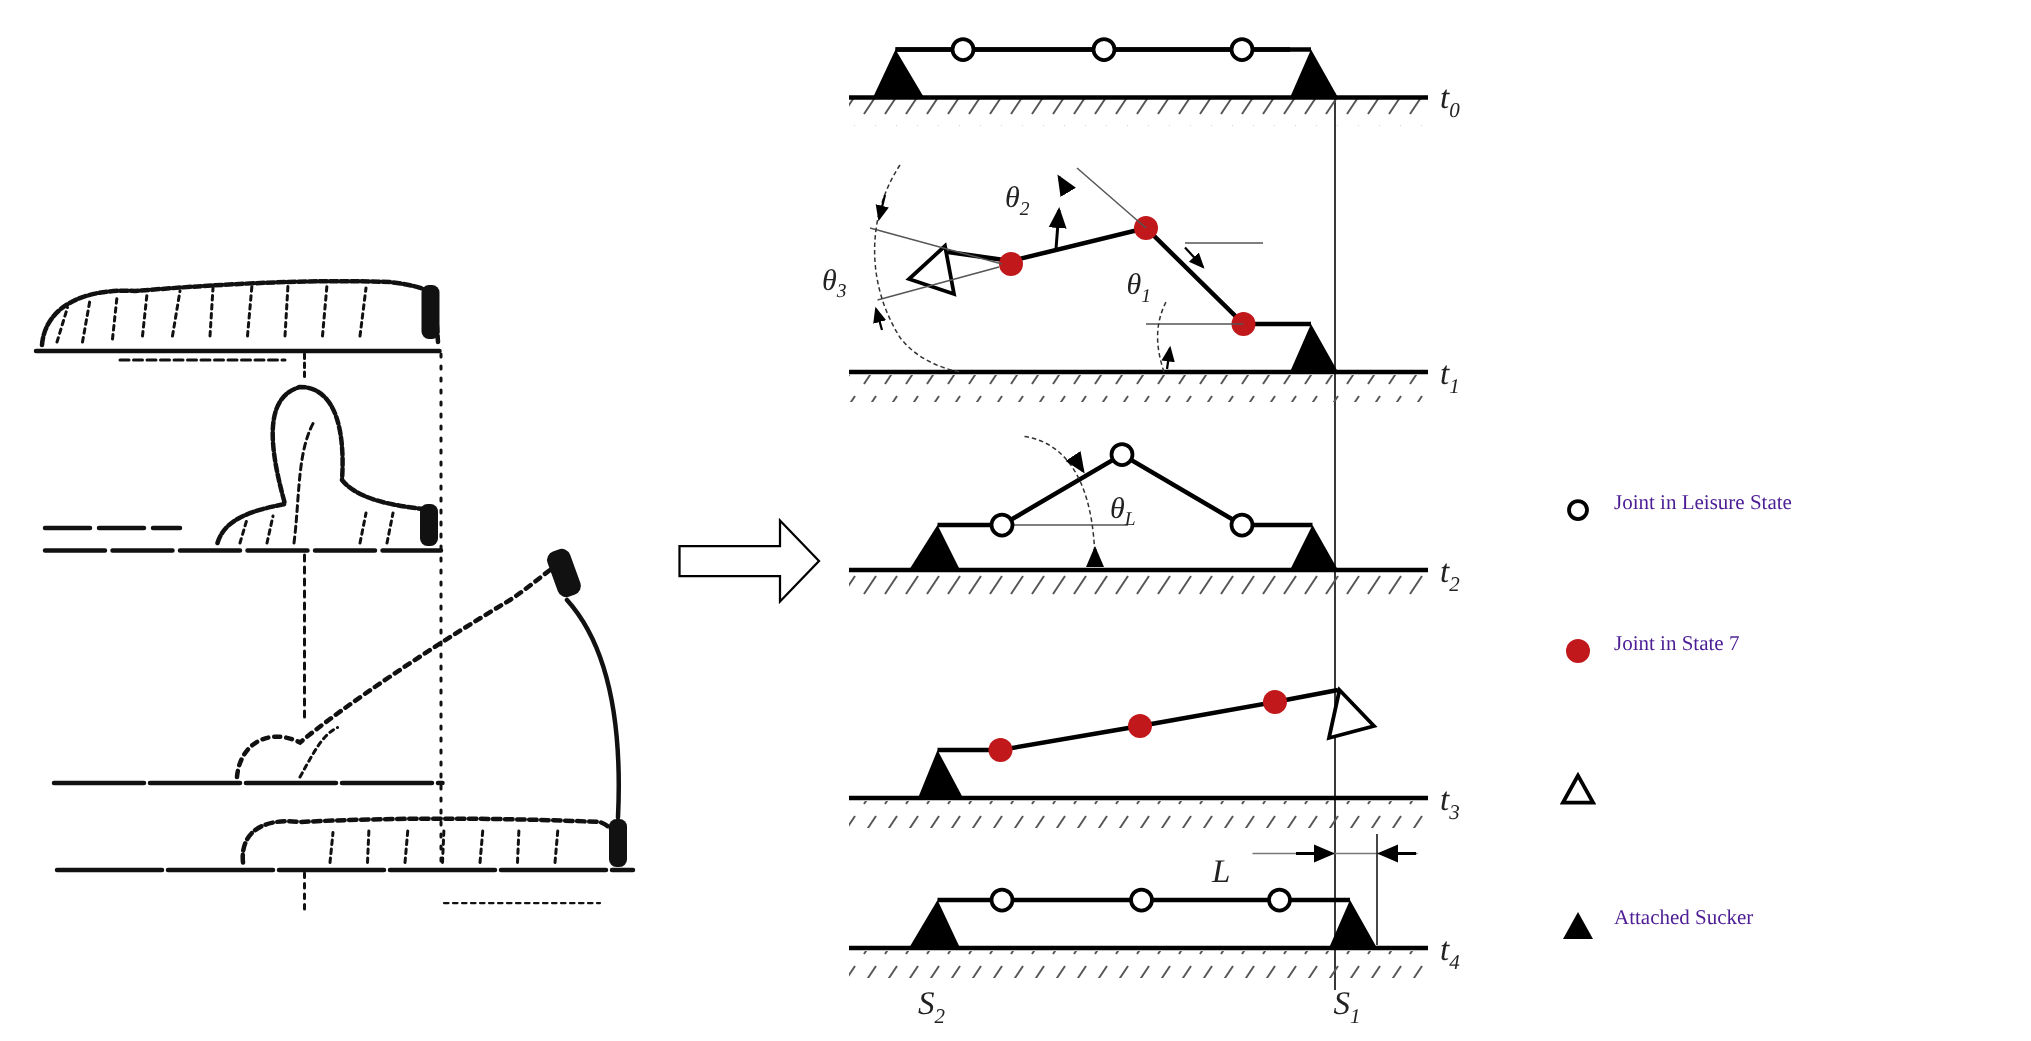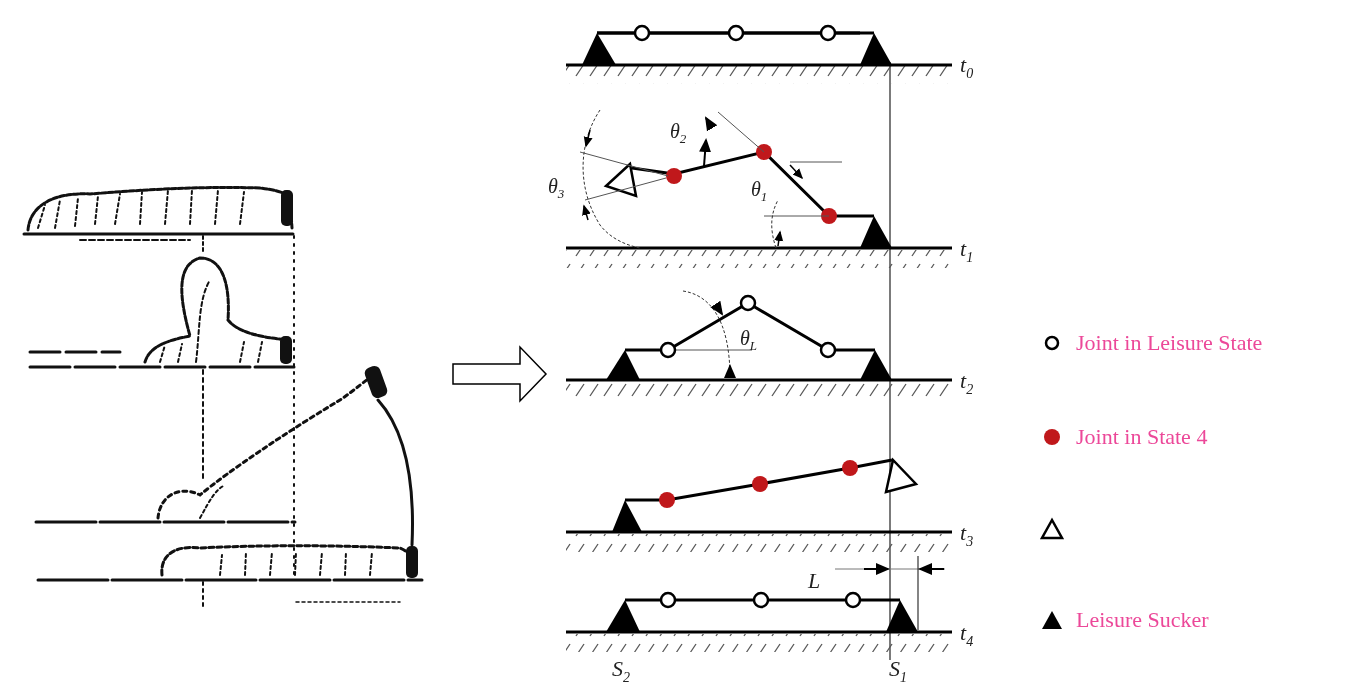--- a/index.html
+++ b/index.html
@@ -2,22 +2,22 @@
 <html><head>
 <meta charset="utf-8">
 <style>
   html, body { margin: 0; padding: 0; background: #ffffff; }
   body { width: 1354px; height: 694px; position: relative; overflow: hidden;
          font-family: "Liberation Serif", "DejaVu Serif", serif; }
   svg { position: absolute; left: 0; top: 0; }
   .lbl { font-family: "Liberation Serif", "DejaVu Serif", serif; fill: #222; }
   .ital { font-style: italic; }
   .legend { position: absolute; left: 1040px; top: 300px; width: 310px; }
-  .legend-item { position: absolute; left: 0; height: 30px; display: flex; align-items: center;
-                 font-size: 22px; color: #ec4899; white-space: nowrap; }
+  .legend-item { position: absolute; left: 0; height: 30px; display: flex; 
+                 font-size: 14px; color: #4c1d95; white-space: nowrap; }
   .legend-icon { width: 24px; height: 24px; margin-right: 12px; display: inline-block; position: relative; }
 </style>
 </head>
 <body>
 
 <svg width="1354" height="694" viewBox="0 0 1354 694">
   <defs>
     <pattern id="hatch" width="14" height="20" patternUnits="userSpaceOnUse">
       <line x1="2" y1="16" x2="10" y2="4" stroke="#555" stroke-width="1.3"></line>
     </pattern>
@@ -186,30 +186,30 @@
         </svg>
     </span>
     <span>Joint in Leisure State</span>
   </div>
   <div class="legend-item" style="top:122px;">
     <span class="legend-icon">
       <svg width="24" height="24" style="position:static">
           <circle cx="12" cy="12" r="8" fill="#c0181b"></circle>
         </svg>
     </span>
-    <span>Joint in State 4</span>
+    <span>Joint in State 7</span>
   </div>
   <div class="legend-item" style="top:214px;">
     <span class="legend-icon">
       <svg width="24" height="24" style="position:static">
           <polygon points="12,3 2,21 22,21" fill="#fff" stroke="#000" stroke-width="2.5"></polygon>
         </svg>
     </span>
   </div>
   <div class="legend-item" style="top:305px;">
     <span class="legend-icon">
       <svg width="24" height="24" style="position:static">
           <polygon points="12,3 2,21 22,21" fill="#000"></polygon>
         </svg>
     </span>
-    <span>Leisure Sucker</span>
+    <span>Attached Sucker</span>
   </div>
 </div>
 
 </body></html>

